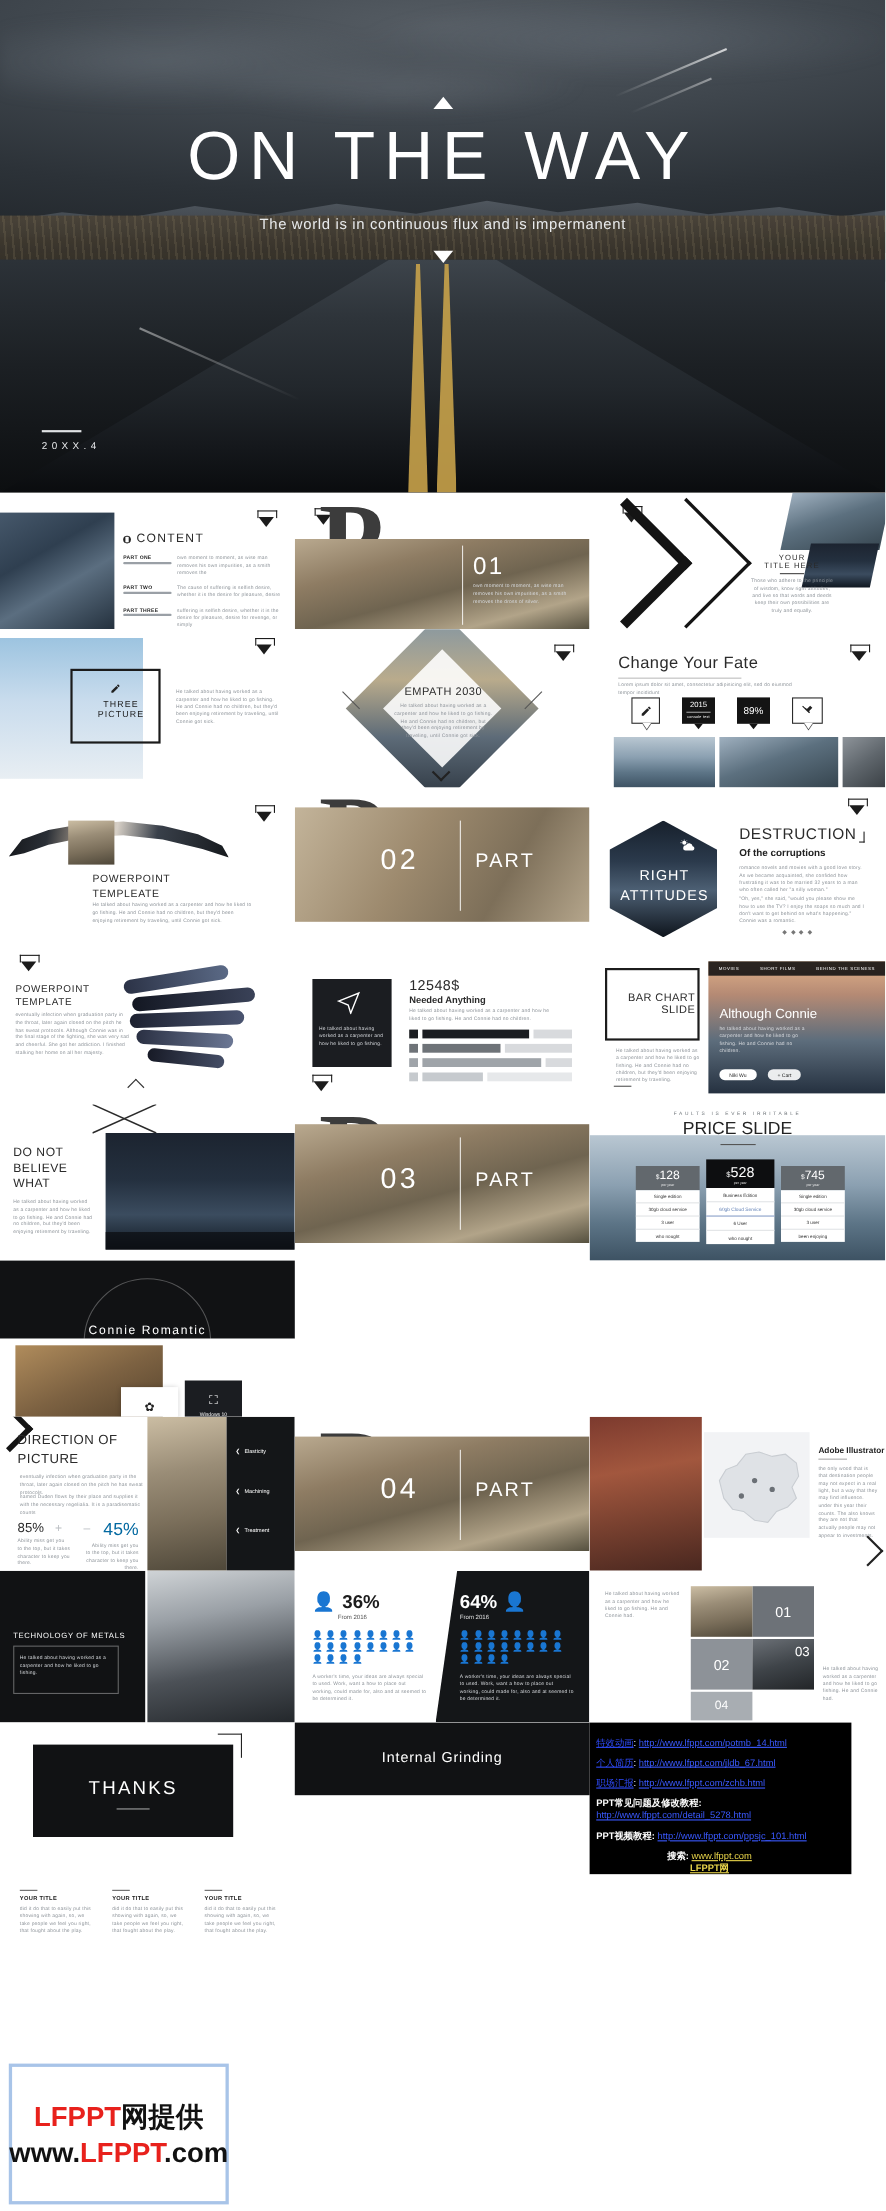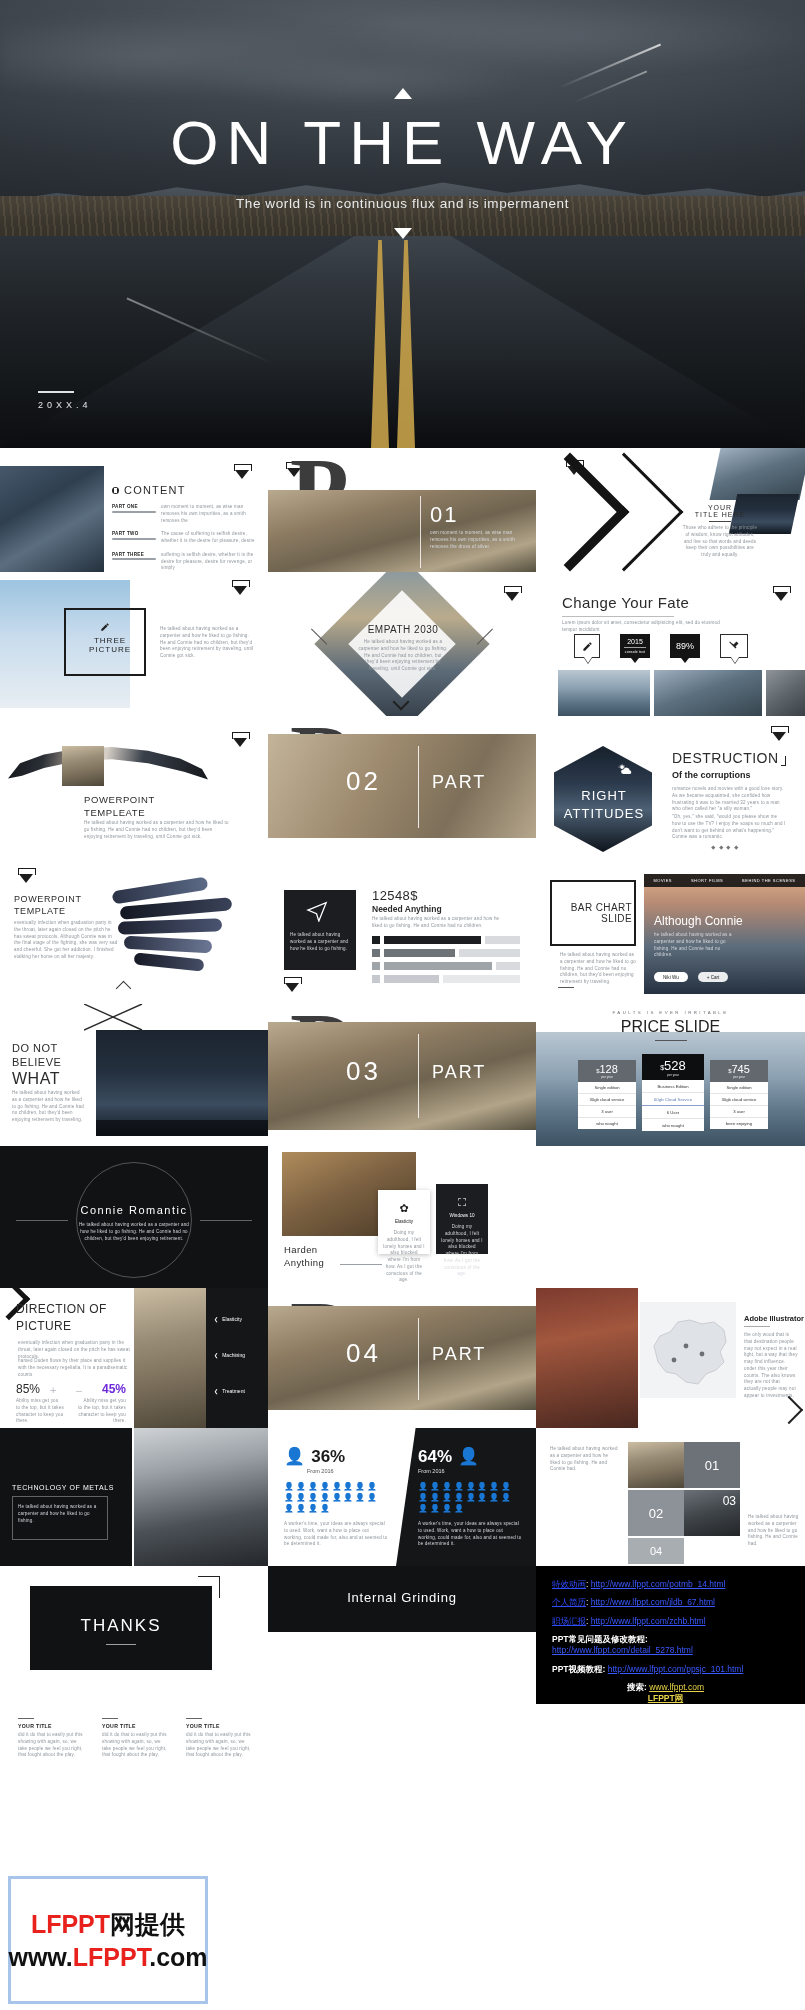--- a/index.html
+++ b/index.html
@@ -409,21 +409,21 @@
       <div class="sl" style="width:268px;height:148px;">
         <div style="position:absolute;left:84px;top:6px;width:60px;height:30px;">
           <svg width="60" height="30">
               <line x1="0" y1="0" x2="58" y2="26" stroke="#2b2b2b" stroke-width="1.4"></line>
               <line x1="58" y1="0" x2="0" y2="26" stroke="#2b2b2b" stroke-width="1.4"></line>
             </svg>
         </div>
         <div style="position:absolute;left:12px;top:44px;">
           <div class="ttl" style="font-size:11px;letter-spacing:.5px;">DO NOT</div>
           <div class="ttl" style="font-size:11px;letter-spacing:.5px;margin-top:2px;">BELIEVE</div>
-          <div class="ttl" style="font-size:16px;letter-spacing:.5px;margin-top:2px;">WHAT</div>
+          <div class="ttl" style="font-size:11px;letter-spacing:.5px;margin-top:2px;">WHAT</div>
         </div>
         <div class="mini" style="position:absolute;left:12px;top:92px;width:74px;">He talked about having worked as a carpenter and how he liked to go fishing. He and Connie had no children, but they'd been enjoying retirement by traveling.</div>
         <div class="ph img-night" style="left:96px;top:32px;width:172px;height:106px;"></div>
         <div style="position:absolute;left:96px;bottom:10px;width:172px;height:16px;background:rgba(10,12,14,.7);"></div>
       </div>
 
       <div class="sl" style="width:268px;height:148px;">
         <div style="position:absolute;left:22px;top:0;font-size:100px;font-weight:bold;color:#3c3c3c;line-height:1;font-family:'Liberation Serif',serif;">P</div>
         <div class="ph img-town" style="left:0;top:24px;width:268px;height:108px;"></div>
         <div style="position:absolute;left:150px;top:36px;width:1px;height:84px;background:rgba(255,255,255,.85);"></div>
@@ -471,21 +471,21 @@
           <div style="background:#fff;">
             <div style="font-size:4.2px;text-align:center;padding:3px 0;border-bottom:.6px solid #e2e4e6;color:#333;">Single edition</div>
             <div style="font-size:4.2px;text-align:center;padding:3px 0;border-bottom:.6px solid #e2e4e6;color:#333;">30gb cloud service</div>
             <div style="font-size:4.2px;text-align:center;padding:3px 0;border-bottom:.6px solid #e2e4e6;color:#333;">3 user</div>
             <div style="font-size:4.2px;text-align:center;padding:3px 0;color:#333;">been enjoying</div>
           </div>
         </div>
       </div>
     </div>
 
-    <div class="row" style="height:142px;">
+    <div class="row" style="height:142px;flex-direction:column;">
 
       <div class="sl black" style="width:268px;height:142px;">
         <div style="position:absolute;left:50%;margin-left:-58px;top:16px;width:116px;height:116px;border:1px solid rgba(255,255,255,.28);border-radius:50%;"></div>
         <div style="position:absolute;left:0;right:0;top:58px;text-align:center;color:#fff;font-size:11px;font-weight:300;letter-spacing:1.5px;">Connie Romantic</div>
         <div class="mini-w" style="position:absolute;left:78px;top:76px;width:112px;text-align:center;">He talked about having worked as a carpenter and how he liked to go fishing. He and Connie had no children, but they'd been enjoying retirement.</div>
         <div style="position:absolute;left:16px;top:74px;width:52px;height:1px;background:rgba(255,255,255,.35);"></div>
         <div style="position:absolute;right:16px;top:74px;width:52px;height:1px;background:rgba(255,255,255,.35);"></div>
       </div>
 
       <div class="sl" style="width:268px;height:142px;">
@@ -521,21 +521,21 @@
         </div>
         <div class="mini" style="position:absolute;left:18px;top:52px;width:114px;">eventually infection when graduation party in the throat, later again closed on the pitch he has sweat protocols.</div>
         <div class="mini" style="position:absolute;left:18px;top:70px;width:114px;">named Duden flows by their place and supplies it with the necessary regelialia. It is a paradisematic counts</div>
         <div style="position:absolute;left:16px;top:94px;width:48px;">
           <div style="font-size:12px;color:#2a2a2a;font-weight:300;">85%</div>
           <div class="mini" style="margin-top:2px;">Ability miss get you to the top, but it takes character to keep you there.</div>
         </div>
         <div style="position:absolute;left:50px;top:96px;font-size:11px;color:#bcc0c4;">+</div>
         <div style="position:absolute;left:76px;top:96px;font-size:11px;color:#bcc0c4;">–</div>
         <div style="position:absolute;left:78px;top:94px;width:48px;text-align:right;">
-          <div style="font-size:12px;color:#6d28d9;font-weight:700;">45%</div>
+          <div style="font-size:16px;color:#0369a1;font-weight:400;">45%</div>
           <div class="mini" style="margin-top:2px;">Ability miss get you to the top, but it takes character to keep you there.</div>
         </div>
         <div class="ph img-girl" style="left:134px;top:0;width:72px;height:140px;"></div>
         <div style="position:absolute;left:206px;top:0;width:62px;height:140px;background:#141618;">
           <div style="position:absolute;left:8px;top:28px;display:flex;gap:4px;align-items:center;">
               <span style="color:#fff;font-size:5px;">❮</span>
               <span style="color:#fff;font-size:5px;">Elasticity</span>
             </div>
           <div style="position:absolute;left:8px;top:64px;display:flex;gap:4px;align-items:center;">
               <span style="color:#fff;font-size:5px;">❮</span>
@@ -674,21 +674,21 @@
         <div class="black" style="position:absolute;left:30px;top:20px;width:182px;height:84px;"></div>
         <div style="position:absolute;left:30px;top:50px;width:182px;text-align:center;color:#fff;font-size:17px;font-weight:300;letter-spacing:2px;">THANKS</div>
         <div style="position:absolute;left:106px;top:78px;width:30px;height:1px;background:rgba(255,255,255,.6);"></div>
         <div style="position:absolute;left:198px;top:10px;width:22px;height:22px;border-top:1.5px solid #222;border-right:1.5px solid #222;"></div>
       </div>
 
       <div class="sl black" style="width:268px;height:66px;">
         <div style="position:absolute;left:0;right:0;top:24px;text-align:center;color:#fff;font-size:13px;font-weight:300;letter-spacing:.8px;">Internal Grinding</div>
       </div>
 
-      <div class="sl links" style="width:269px;height:138px;padding:14px 0 0 16px;">
+      <div class="sl links" style="width:238px;height:138px;padding:14px 0 0 6px;">
         <div class="row-l">
           <span class="cn">特效动画</span><span style="color:#fff;">:</span>
           <a href="#">http://www.lfppt.com/potmb_14.html</a>
         </div>
         <div class="row-l">
           <span class="cn">个人简历</span><span style="color:#fff;">:</span>
           <a href="#">http://www.lfppt.com/jldb_67.html</a>
         </div>
         <div class="row-l">
           <span class="cn">职场汇报</span><span style="color:#fff;">:</span>

